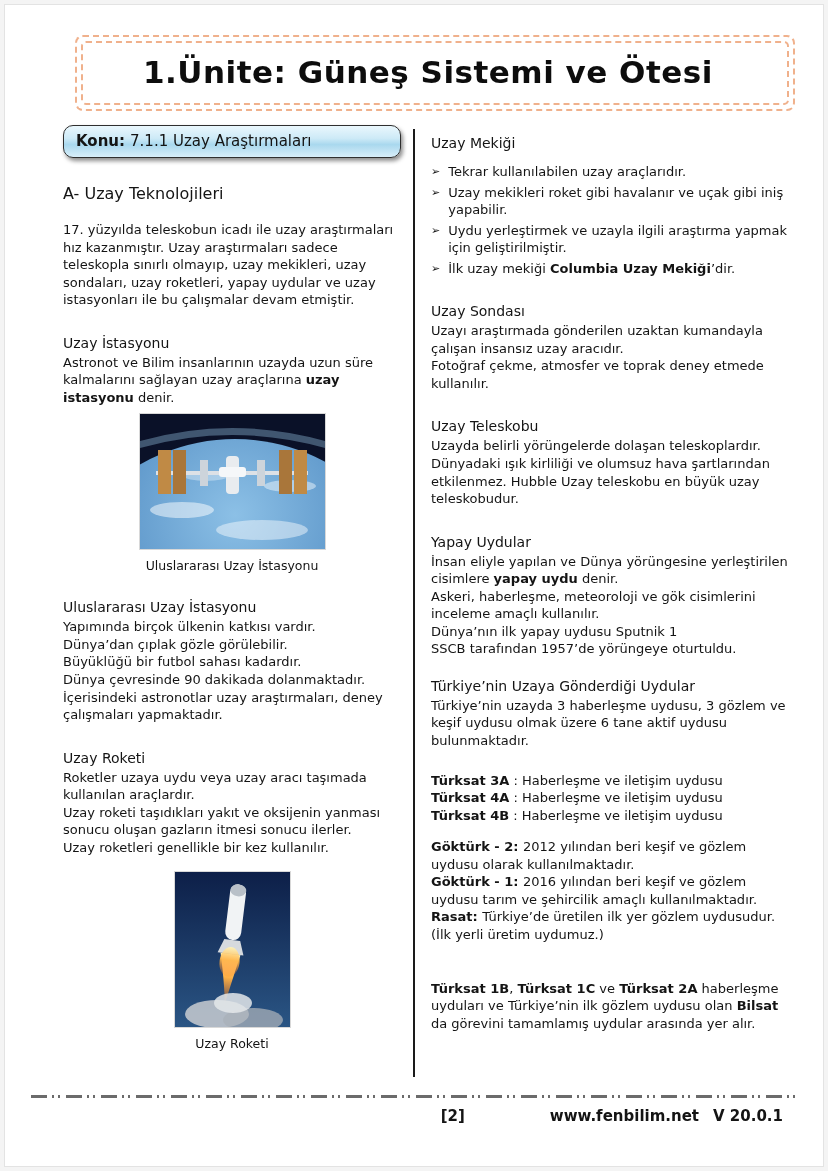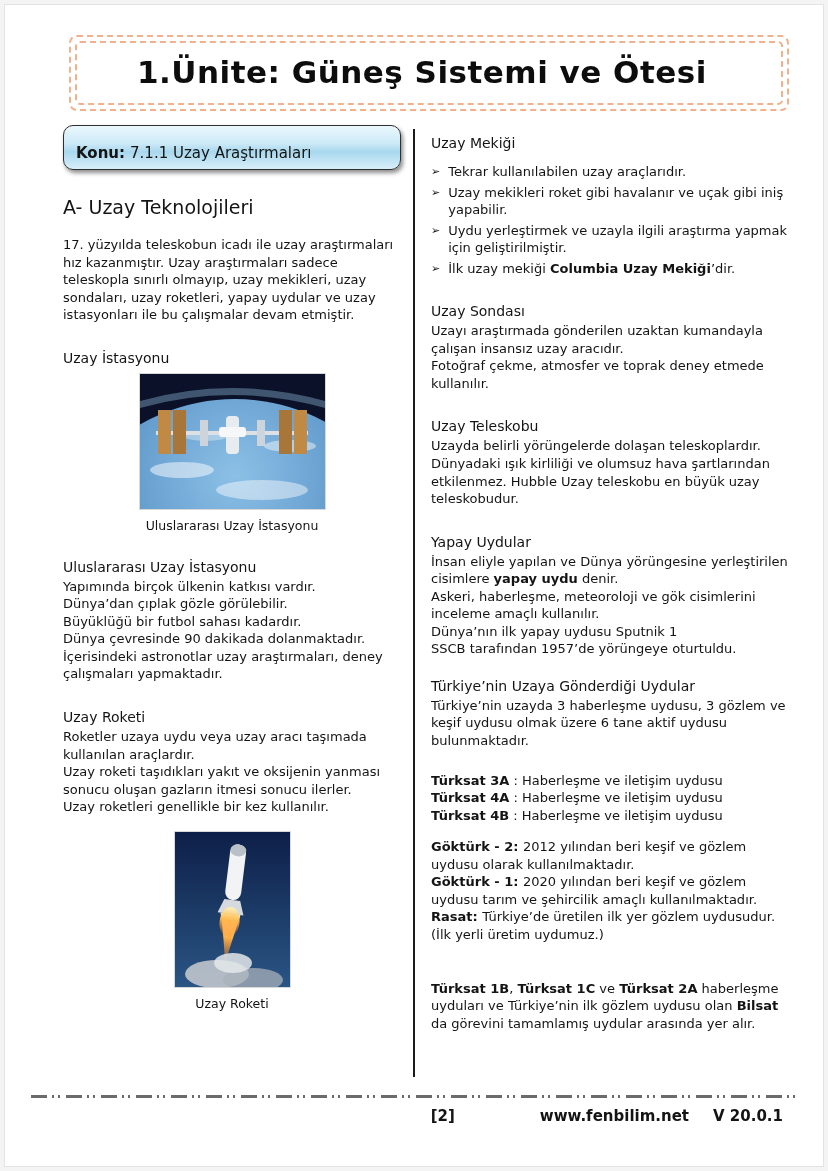--- a/index.html
+++ b/index.html
@@ -5,49 +5,49 @@
   * { margin:0; padding:0; box-sizing:border-box; }
   html,body { background:#f4f4f4; }
   body {
     width:828px; height:1171px; position:relative; overflow:hidden;
     font-family:"DejaVu Sans", sans-serif; color:#141414;
   }
   .page { position:absolute; inset:4px; background:#fff; border:1px solid #e3e3e3; }
 
   
   .banner {
-    position:absolute; top:30px; left:64px; width:720px;
+    position:absolute; top:30px; left:70px; width:720px;
     border:2px dashed var(--banner-border, #f0b18c);
     border-radius:8px; padding:4px; background:#fff;
   }
   .banner-inner {
     border:2px dashed var(--banner-border, #f0b18c);
     border-radius:5px; padding:11px 10px 13px 60px; background:#fff;
   }
   .banner h1 { font-size:31px; font-weight:bold; letter-spacing:0.5px; color:#0d0d0d; }
 
   
   .divider { position:absolute; left:408px; top:124px; width:2px; height:948px; background:var(--divider, #1a1a1a); }
   .col { position:absolute; top:120px; }
   .col-left  { left:58px;  width:338px; }
   .col-right { left:426px; width:360px; }
 
   
   .topic-box {
     width:100%; border:1.5px solid var(--topic-border, #2f2f2f); border-radius:10px;
-    padding:18px 12px 7px 12px; font-size:15px;
+    padding:6px 12px 7px 12px; font-size:15px;
     background:linear-gradient(to bottom, var(--topic-top, #eaf7fd) 0%, #cdeaf7 40%, var(--topic-mid, #a9d8ee) 60%, #d8eef9 100%);
     box-shadow:2px 3px 4px rgba(0,0,0,0.45);
   }
   .bold { font-weight:bold; }
   .topic-box .val { margin-left:5px; }
 
   
   .h  { font-weight:normal; font-size:14px; margin-top:26px; }
-  .section-title { font-size:19px; }
+  .section-title { font-size:16px; }
   .body { font-size:13px; line-height:1.35; }
   .para { margin-top:18px; }
   .tight { margin-top:3px; }
   .mt10 { margin-top:10px; } .mt14 { margin-top:14px; } .mt20 { margin-top:20px; }
   .mt22 { margin-top:22px; } .mt36 { margin-top:36px; }
   .line { margin:0; }
 
   
   .img-block { margin-top:8px; text-align:center; }
   .img { display:inline-block; line-height:0; box-shadow:0 0 0 1px #d8d8d8; }
@@ -65,21 +65,21 @@
     background:repeating-linear-gradient(90deg,
       #6b6b6b 0 16px, transparent 16px 21px,
       #6b6b6b 21px 23px, transparent 23px 27px,
       #6b6b6b 27px 29px, transparent 29px 35px);
   }
   .footer {
     position:absolute; right:40px; top:1102px;
     display:flex; align-items:baseline; gap:85px;
     font-size:15px; font-weight:bold;
   }
-  .footer .site { display:flex; gap:24px; }
+  .footer .site { display:flex; gap:14px; }
 </style>
 </head>
 <body>
 
 <div class="page">
 
   <div class="banner">
     <div class="banner-inner">
       <h1>1.Ünite: Güneş Sistemi ve Ötesi</h1>
     </div>
@@ -91,20 +91,21 @@
 
     <div class="topic-box">
       <span class="bold">Konu:</span><span class="val">7.1.1 Uzay Araştırmaları</span>
     </div>
 
     <div class="h section-title">A- Uzay Teknolojileri</div>
 
     <p class="body para">17. yüzyılda teleskobun icadı ile uzay araştırmaları hız kazanmıştır. Uzay araştırmaları sadece teleskopla sınırlı olmayıp, uzay mekikleri, uzay sondaları, uzay roketleri, yapay uydular ve uzay istasyonları ile bu çalışmalar devam etmiştir.</p>
 
     <div class="h">Uzay İstasyonu</div>
+    <p class="body tight"><span>Astronot ve Bilim insanlarının uzayda uzun süre kalmalarını sağlayan uzay araçlarına </span><span style="font-weight: bold;">uzay istasyonu</span><span> denir.</span></p>
 
     <figure class="img-block">
       <div class="img">
         <svg width="185" height="135" viewBox="0 0 185 135" xmlns="http://www.w3.org/2000/svg">
           <defs>
             <radialGradient id="earthG" cx="50%" cy="20%" r="90%">
               <stop offset="0%" stop-color="#8cc0e6"></stop>
               <stop offset="55%" stop-color="#4480ba"></stop>
               <stop offset="100%" stop-color="#1f4f88"></stop>
             </radialGradient>
@@ -226,21 +227,21 @@
     <p class="body tight">Türkiye’nin uzayda 3 haberleşme uydusu, 3 gözlem ve keşif uydusu olmak üzere 6 tane aktif uydusu bulunmaktadır.</p>
 
     <div class="body mt22">
       <div class="line"><span style="font-weight: bold;">Türksat 3A</span><span> : Haberleşme ve iletişim uydusu</span></div>
       <div class="line"><span style="font-weight: bold; text-align: center;">Türksat 4A</span><span> : Haberleşme ve iletişim uydusu</span></div>
       <div class="line"><span style="font-weight: bold;">Türksat 4B</span><span> : Haberleşme ve iletişim uydusu</span></div>
     </div>
 
     <div class="body mt14">
       <div class="line"><span style="font-weight: bold;">Göktürk - 2: </span><span>2012 yılından beri keşif ve gözlem uydusu olarak kullanılmaktadır.</span></div>
-      <div class="line"><span style="font-weight: bold;">Göktürk - 1: </span><span>2020 yılından beri keşif ve gözlem uydusu tarım ve şehircilik amaçlı kullanılmaktadır.</span></div>
+      <div class="line"><span style="font-weight: bold;">Göktürk - 1: </span><span>2016 yılından beri keşif ve gözlem uydusu tarım ve şehircilik amaçlı kullanılmaktadır.</span></div>
       <div class="line"><span style="font-weight: bold;">Rasat: </span><span>Türkiye’de üretilen ilk yer gözlem uydusudur.(İlk yerli üretim uydumuz.)</span></div>
     </div>
 
     <p class="body mt36"><span style="font-weight: bold;">Türksat 1B</span><span>, </span><span style="font-weight: bold;">Türksat 1C</span><span> ve </span><span style="font-weight: bold;">Türksat 2A</span><span> haberleşme uyduları ve Türkiye’nin ilk gözlem uydusu olan </span><span style="font-weight: bold; margin-top: 36px;">Bilsat</span><span> da görevini tamamlamış uydular arasında yer alır.</span></p>
 
   </div>
 
   <div class="footer-rule"></div>
   <div class="footer">
     <span>[2]</span>

